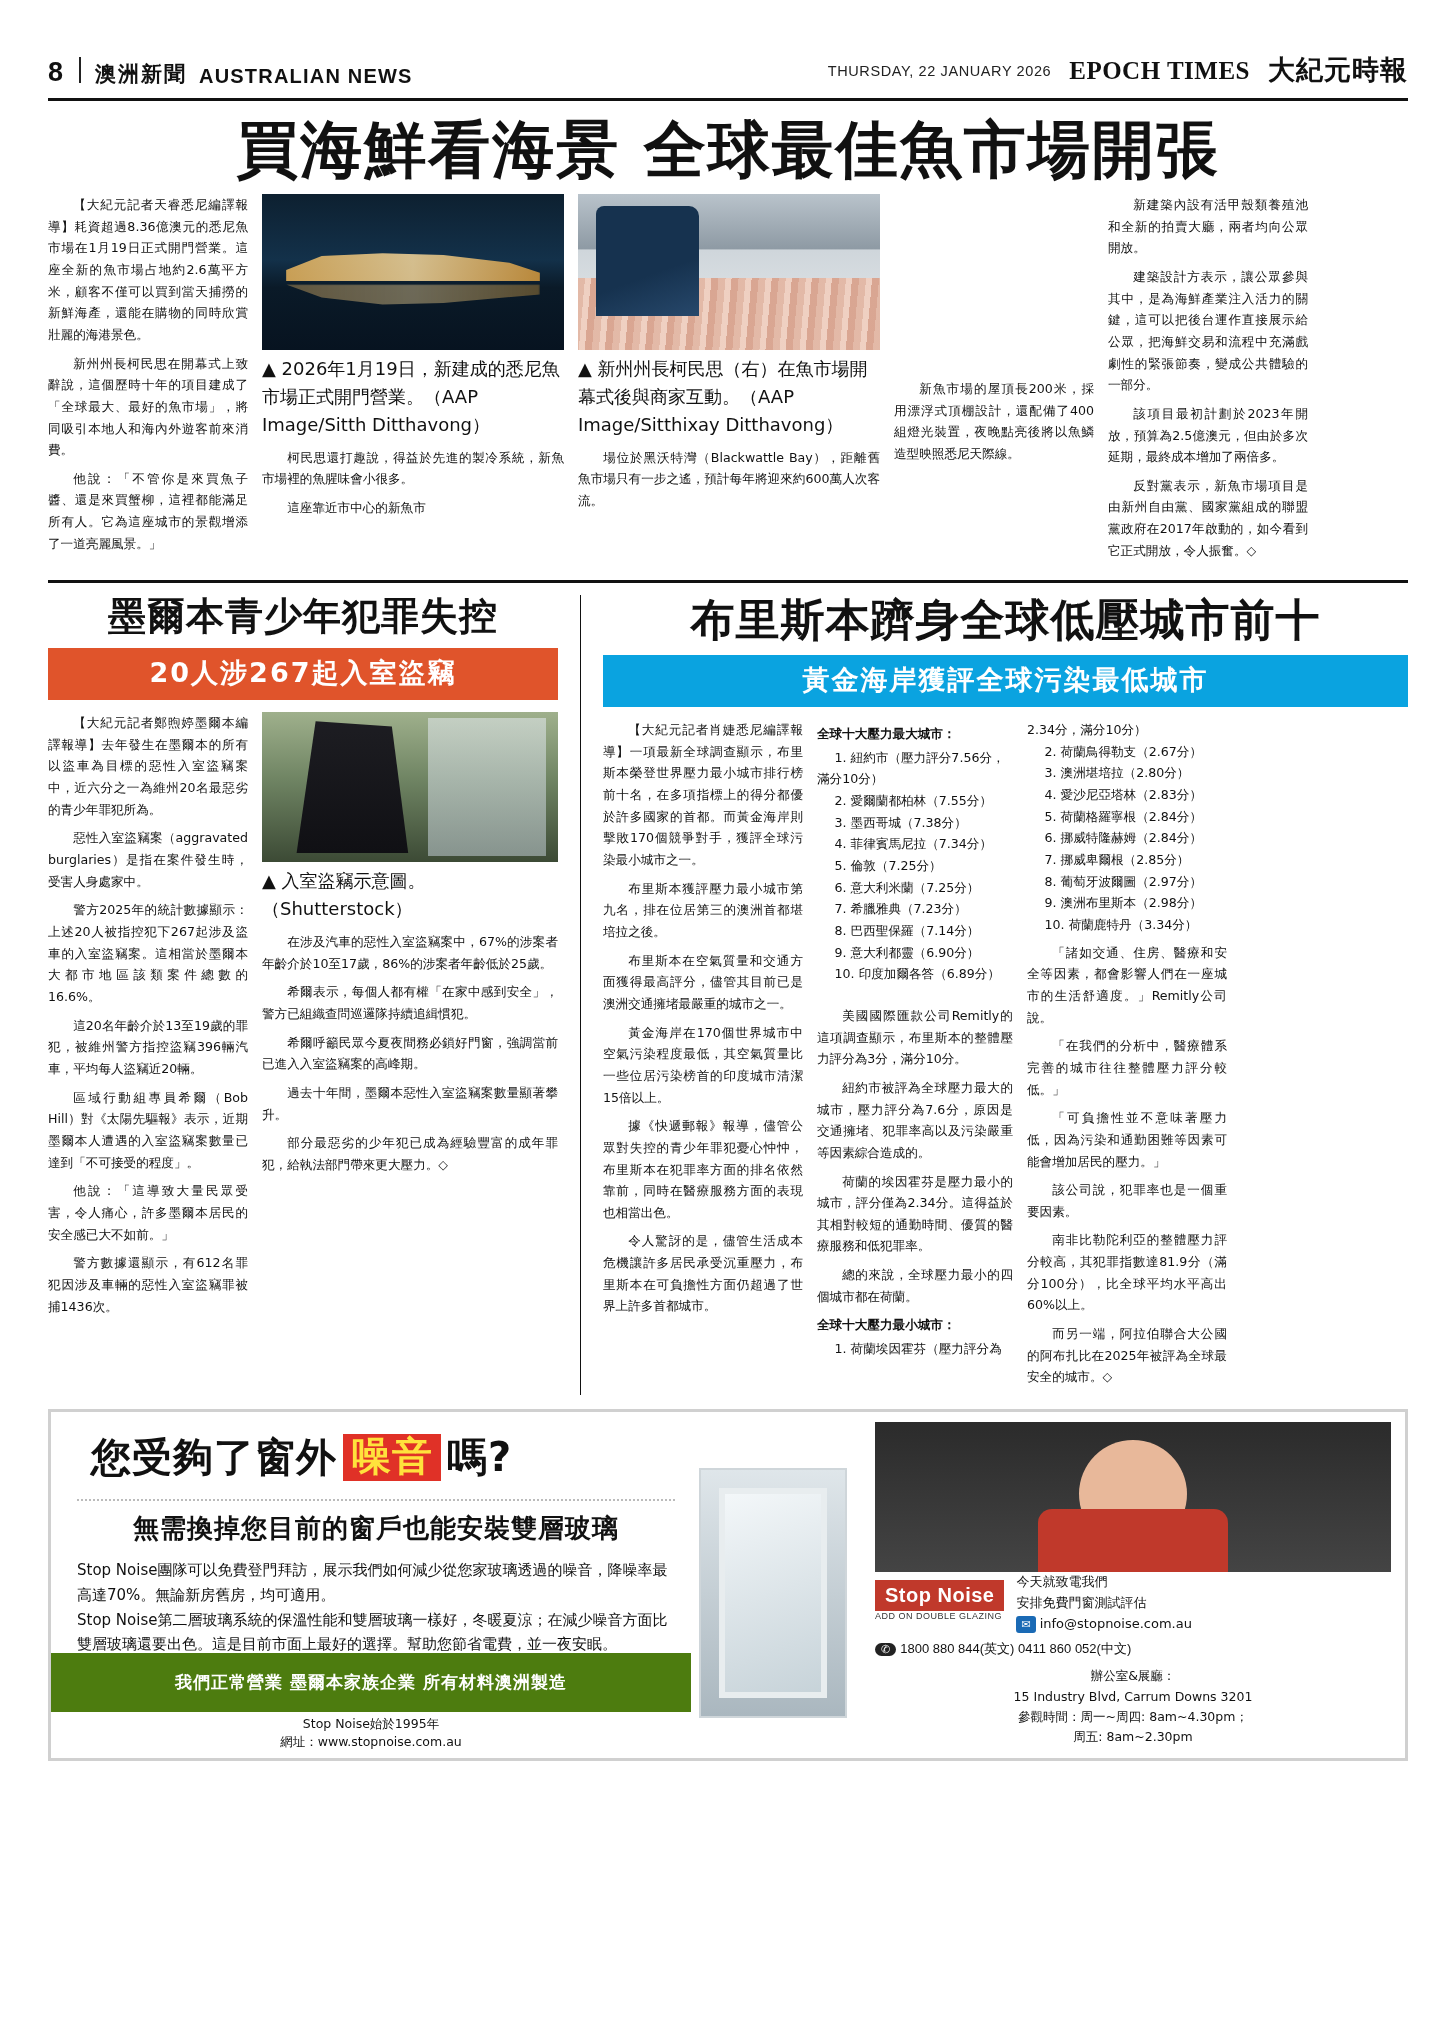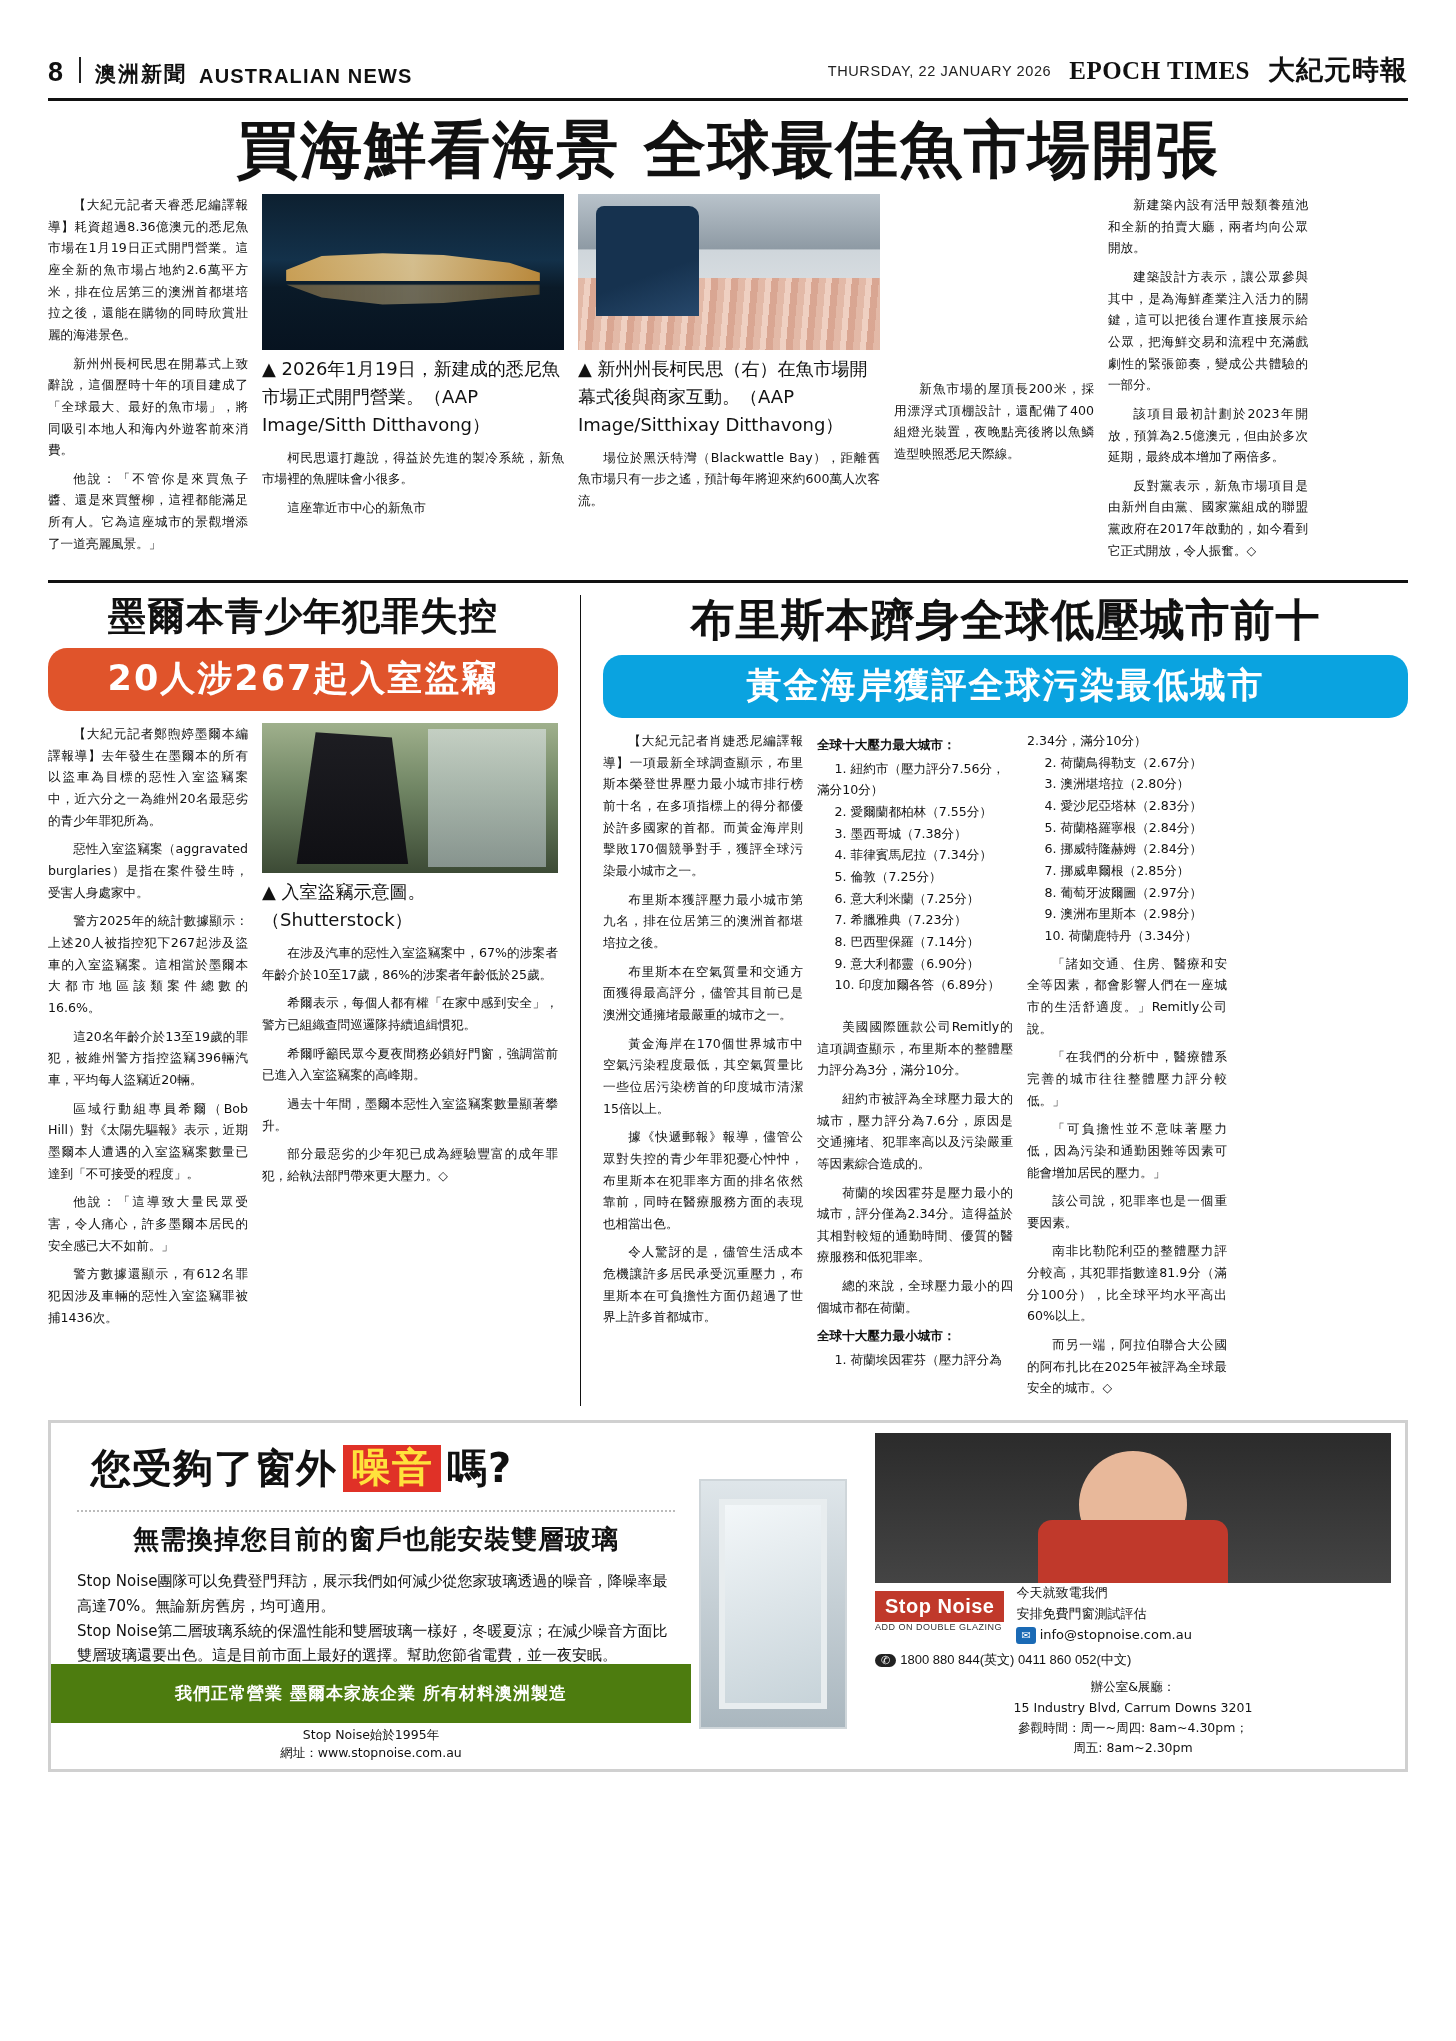--- a/index.html
+++ b/index.html
@@ -93,21 +93,21 @@
   .vdiv { width:1px; background:#111; }
 
   .f-head {
     font-family:"DejaVu Sans", sans-serif; font-weight:bold;
     font-size:38px; letter-spacing:1px; text-align:center; line-height:1.15;
   }
   .f-head.big { font-size:44px; }
   .banner {
     margin-top:9px; color:#fff; text-align:center;
     font-family:"DejaVu Sans", sans-serif; font-weight:bold;
-    font-size:35px; letter-spacing:2px; padding:7px 0 9px;border-radius:19px;
+    font-size:27px; letter-spacing:2px; padding:7px 0 9px;
   }
   .banner.orange { background:#e0542b; }
   .banner.blue { background:#0aa3e0; }
 
   .f2cols { display:flex; gap:14px; padding-top:12px; }
   .fl-c1 { width:200px; }
   .fl-c2 { width:296px; }
   .fr-c { width:196px; }
 
   .ph-thief { height:150px; }
@@ -181,21 +181,21 @@
       <div class="logo-cn">大紀元時報</div>
     </div>
   </div>
   <div class="rule-top"></div>
 
   <div class="headline">買海鮮看海景  全球最佳魚市場開張</div>
 
   <div class="lead">
 
     <div class="col c1">
-      <p class="body">【大紀元記者天睿悉尼編譯報導】耗資超過8.36億澳元的悉尼魚市場在1月19日正式開門營業。這座全新的魚市場占地約2.6萬平方米，排在位居第三的澳洲首都堪培拉之後，還能在購物的同時欣賞壯麗的海港景色。</p>
+      <p class="body">【大紀元記者天睿悉尼編譯報導】耗資超過8.36億澳元的悉尼魚市場在1月19日正式開門營業。這座全新的魚市場占地約2.6萬平方米，顧客不僅可以買到當天捕撈的新鮮海產，還能在購物的同時欣賞壯麗的海港景色。</p>
       <p class="body">新州州長柯民思在開幕式上致辭說，這個歷時十年的項目建成了「全球最大、最好的魚市場」，將同吸引本地人和海內外遊客前來消費。</p>
       <p class="body">他說：「不管你是來買魚子醬、還是來買蟹柳，這裡都能滿足所有人。它為這座城市的景觀增添了一道亮麗風景。」</p>
     </div>
 
     <div class="col c2">
       <div class="photo ph1"></div>
       <div class="cap">▲ 2026年1月19日，新建成的悉尼魚市場正式開門營業。（AAP Image/Sitth Ditthavong）</div>
       <p class="body">柯民思還打趣說，得益於先進的製冷系統，新魚市場裡的魚腥味會小很多。</p>
       <p class="body">這座靠近市中心的新魚市</p>
     </div>

